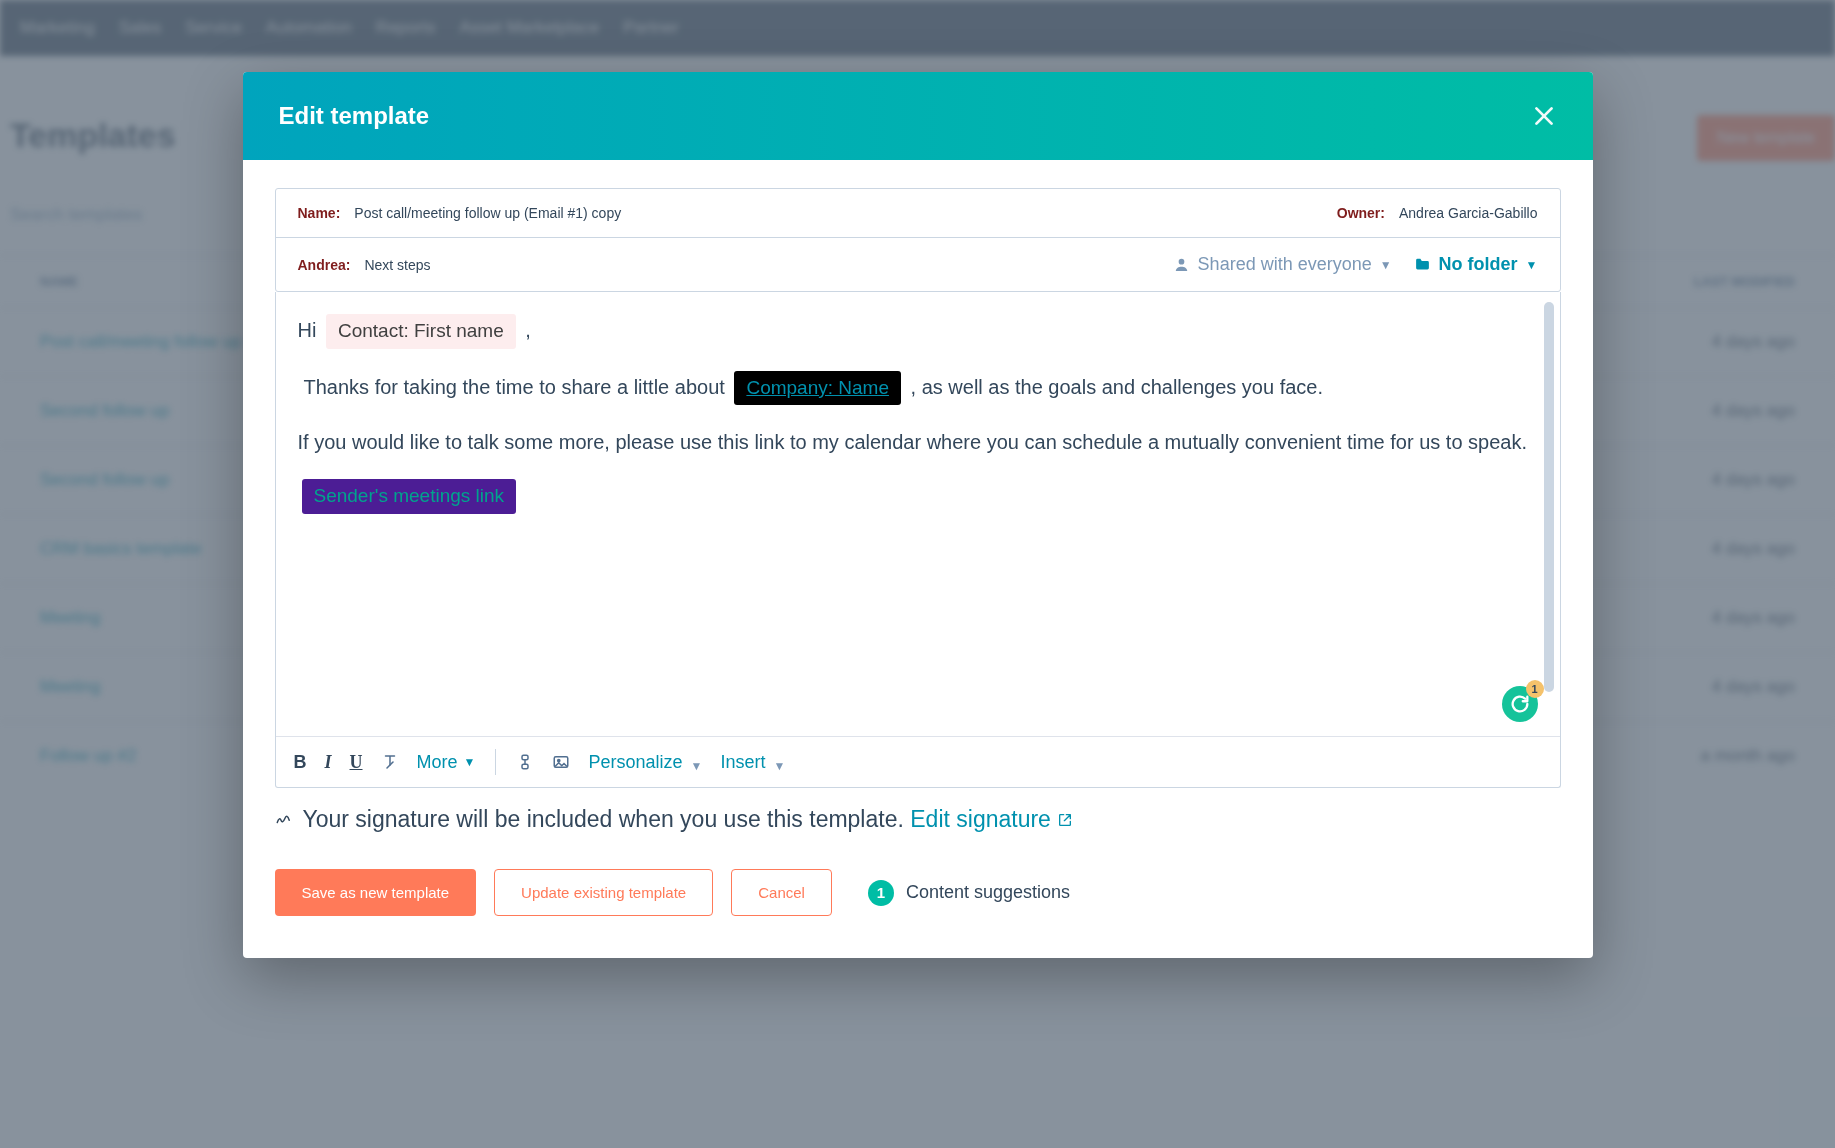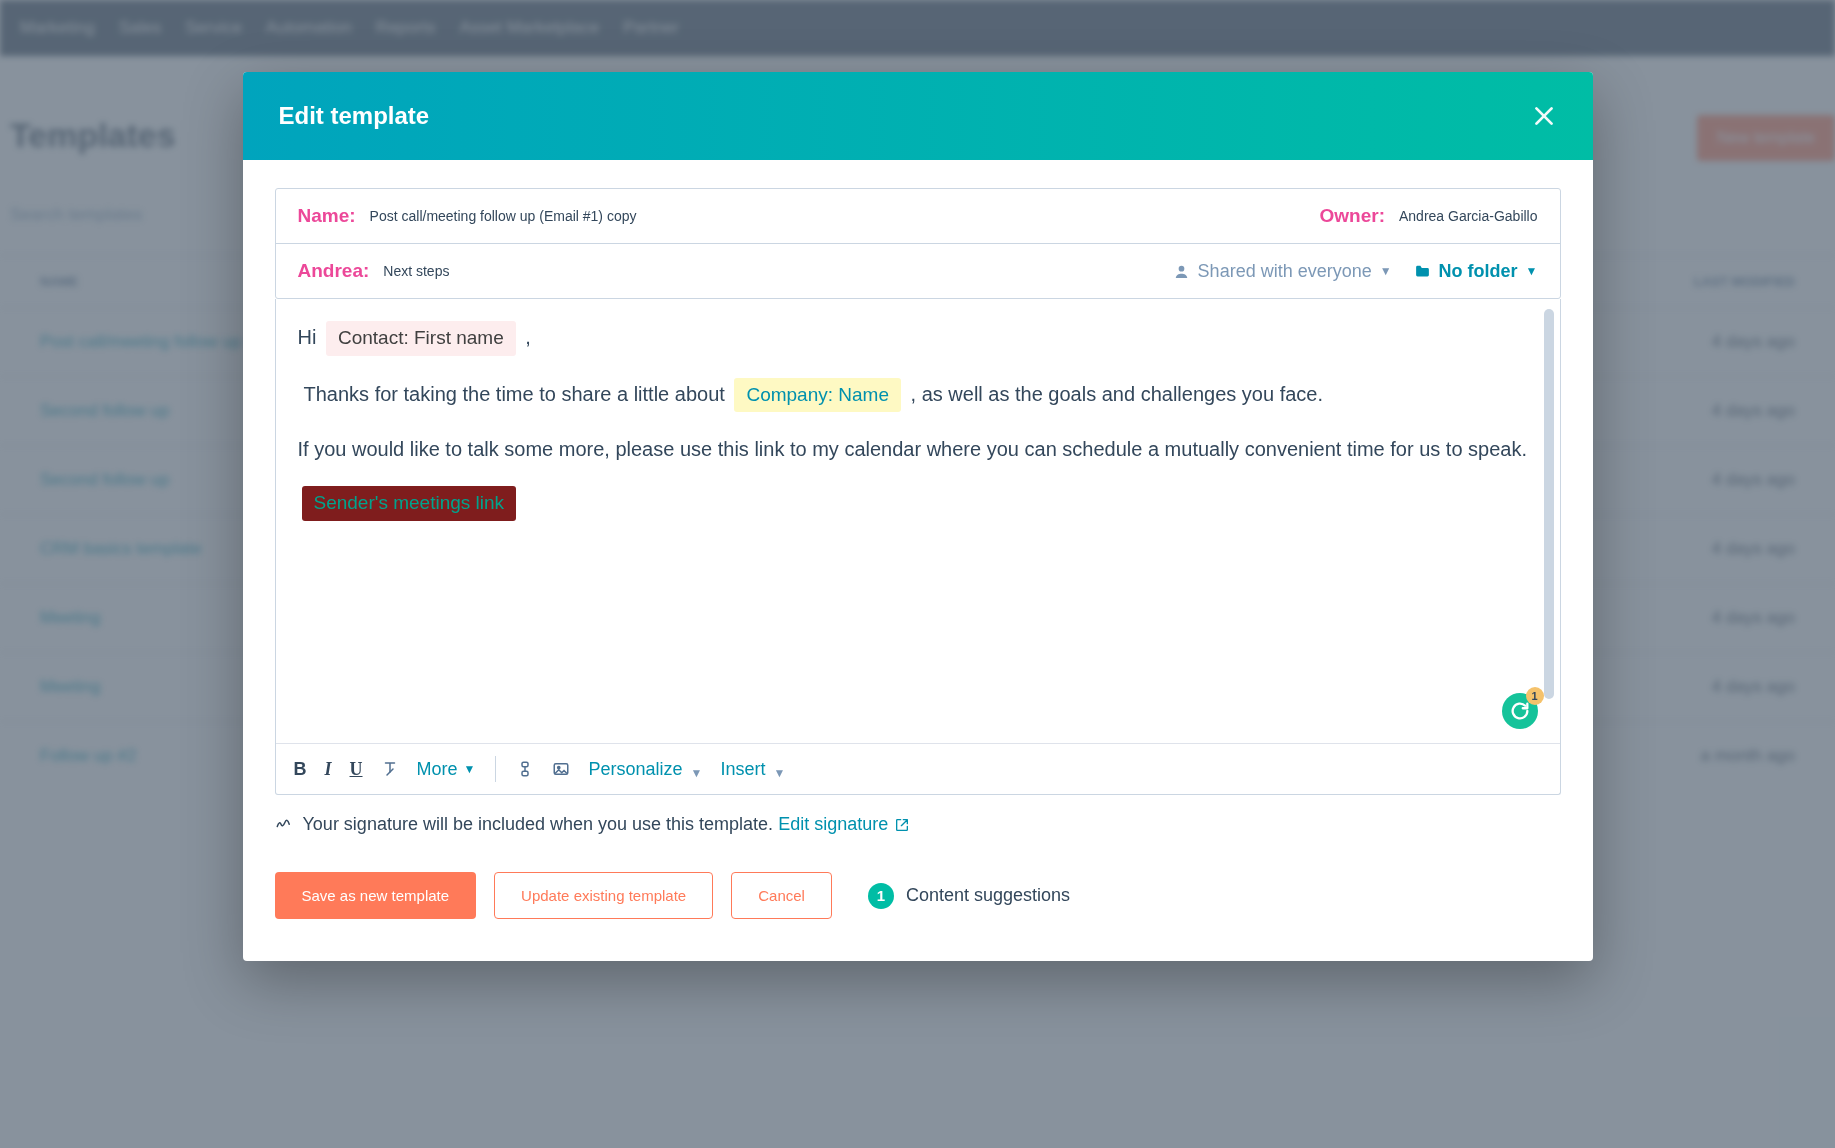--- a/index.html
+++ b/index.html
@@ -42,21 +42,21 @@
   padding: 30px 36px;
   display:flex; align-items:center; justify-content:space-between;
 }
 .modal-title { font-size: 24px; font-weight:600; }
 .close-btn { cursor:pointer; color:#fff; opacity:.95; }
 .close-btn svg { width:26px; height:26px; display:block; }
 
 .form-block { border:1px solid #cbd6e2; margin: 28px 32px 0; border-radius:3px; }
 .form-row { display:flex; align-items:center; justify-content:space-between; padding: 16px 22px; }
 .form-row + .form-row { border-top:1px solid #cbd6e2; }
-.field-label { font-weight:700; color:#ec4899; font-size:19px; margin-right:8px;}
+.field-label { font-weight:700; color:#7f1d1d; font-size:14px; margin-right:8px;}
 .field-value { color:#33475b; font-size:14px; }
 .field-left { display:flex; align-items:center; gap:6px;}
 .field-right { display:flex; align-items:center; gap:22px; color:#7c98b6; font-size:18px;}
 .shared-label { color:#7c98b6; font-weight:400; display:flex; align-items:center; gap:8px;}
 .dropdown-caret { font-size:12px;}
 .folder-label { color:#0091ae; font-weight:600; display:flex; align-items:center; gap:8px;}
 .icon-sm svg { width:17px; height:17px; display:block; }
 
 .editor-wrap { border:1px solid #cbd6e2; border-top:none; margin: 0 32px; border-radius:0 0 3px 3px; }
 .editor-area {
@@ -64,22 +64,22 @@
   padding: 22px 30px 20px 22px;
   font-size: 20px; color:#33475b; line-height:1.5;
   height: 444px;
   overflow:hidden;
 }
 .editor-scrollbar { position:absolute; top:10px; right:6px; width:10px; height:390px; background:#cbd6e2; border-radius:5px;}
 .editor-p { margin: 0 0 14px 0; }
 .indent { padding-left:6px; }
 .token { display:inline-block; padding: 3px 12px; border-radius:3px; font-size:19px; vertical-align:baseline; margin:0 4px;}
 .token-orange { background:#fdedee; color:#404040; }
-.token-blue { background:#fef9c3; color:#0091ae; }
-.token-teal { background:#7f1d1d; color:#00a38d; }
+.token-blue { background:#000000; color:#0091ae;text-decoration:underline; }
+.token-teal { background:#4c1d95; color:#00a38d; }
 .grammarly { position:absolute; right:22px; bottom:14px; }
 .grammarly-badge {
   width:36px; height:36px; border-radius:50%;
   background:#15c39a; display:flex; align-items:center; justify-content:center;
   position:relative;
 }
 .grammarly-badge svg { width:22px; height:22px; }
 .grammarly-count { position:absolute; top:-6px; right:-6px; width:18px; height:18px; border-radius:50%; background:#f5c26b; color:#33475b; font-size:11px; font-weight:700; display:flex;align-items:center;justify-content:center;}
 
 .toolbar {
@@ -89,21 +89,21 @@
 }
 .toolbar .grp { display:flex; align-items:center; gap:18px; }
 .toolbar .sep { width:1px; height:26px; background:#cbd6e2; margin:0 10px;}
 .tb-btn { cursor:pointer; color:#33475b; font-weight:600; font-size:18px;}
 .tb-italic { font-style:italic; font-family: Georgia, serif; font-weight:600;}
 .tb-underline { text-decoration:underline; font-family: Georgia, serif;}
 .tb-more { color:#0091ae; font-weight:500; display:flex; align-items:center; gap:6px;}
 .tb-iconbtn svg { width:18px; height:18px; display:block; color:#516f90;}
 .tb-link { color:#0091ae; font-weight:500; display:flex; align-items:flex-end; gap:8px; cursor:pointer;}
 
-.sig-row { display:flex; align-items:center; gap:10px; padding: 18px 32px 0; font-size:18px; color:#33475b;text-align:center;}
+.sig-row { display:flex; align-items:center; gap:10px; padding: 18px 32px 0; font-size:23px; color:#33475b;text-align:center;}
 .sig-row a { color:#0091ae; font-weight:500; text-decoration:none; display:inline-flex; align-items:center; gap:6px;}
 .sig-icon svg { width:18px; height:18px; color:#33475b;}
 
 .footer { display:flex; align-items:center; gap:18px; padding: 36px 32px 42px;}
 .btn { font-size:15px; font-weight:500; padding: 14px 26px; border-radius:4px; cursor:pointer; border:1px solid transparent;}
 .btn-primary { background:#ff7a59; color:#fff;}
 .btn-outline { background:#fff; color:#ff7a59; border-color:#ff7a59;}
 .suggest { display:flex; align-items:center; gap:12px; font-size:18px; color:#33475b; margin-left:18px;}
 .suggest-badge { width:26px;height:26px;border-radius:50%;background:#00bda5;color:#fff;display:flex;align-items:center;justify-content:center;font-size:15px;font-weight:600;}
 </style>

